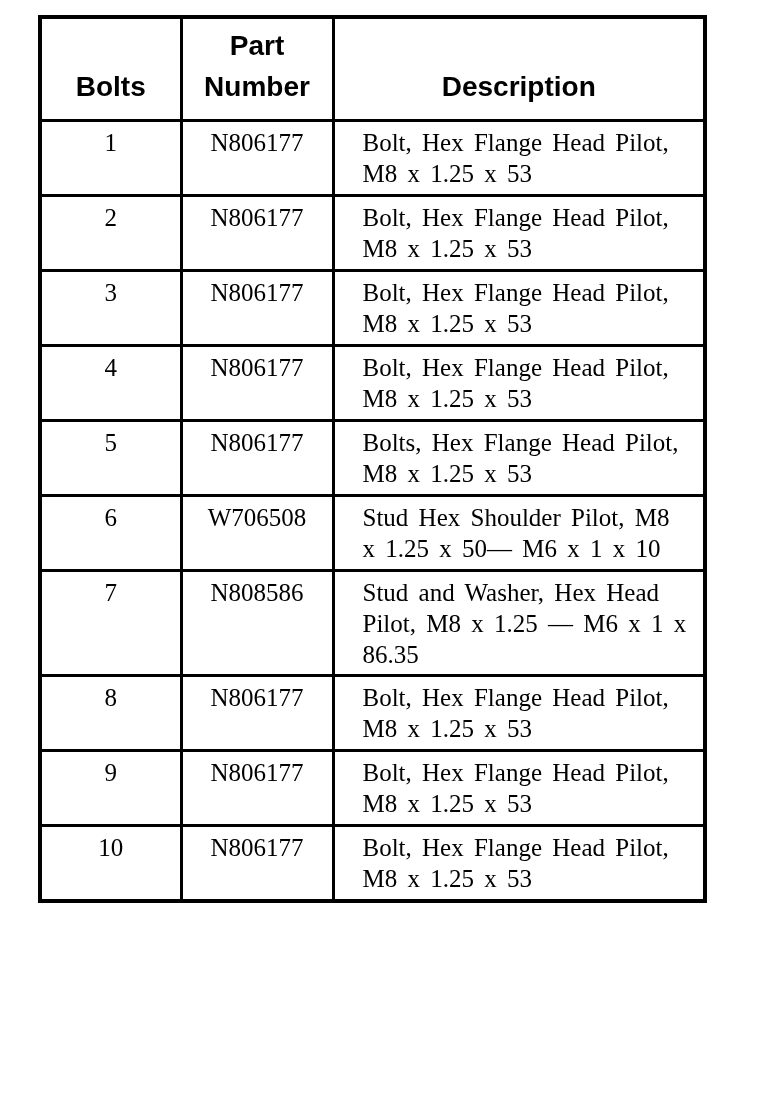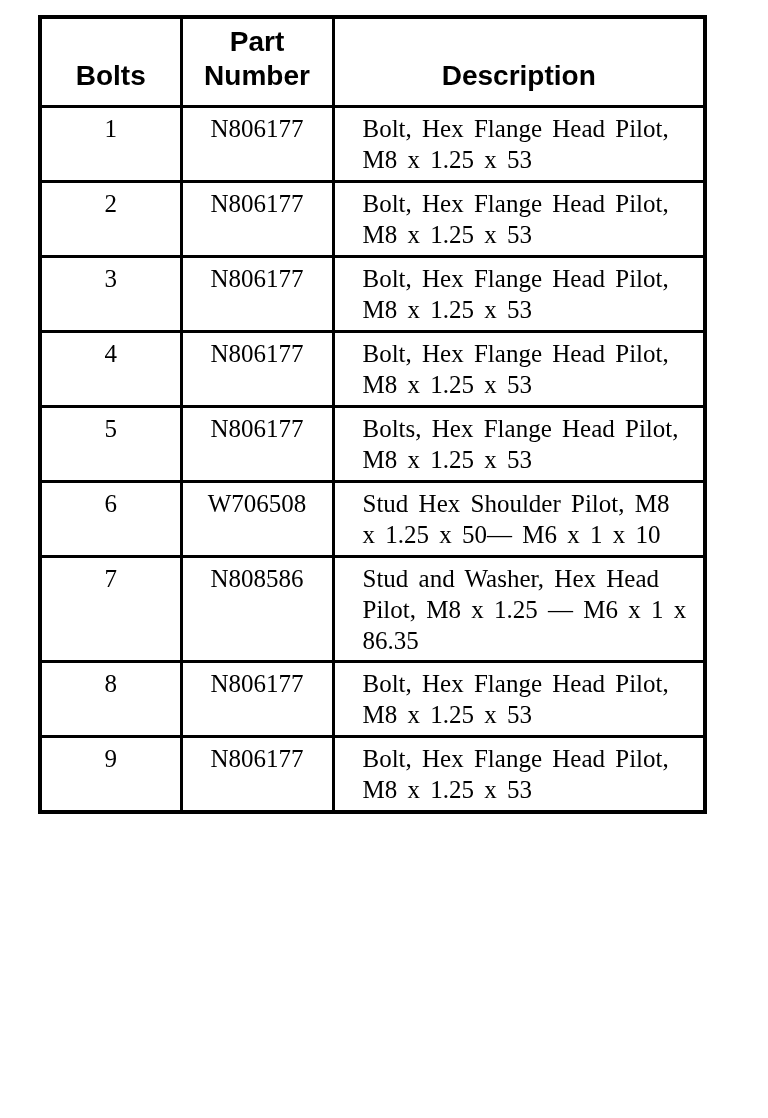--- a/index.html
+++ b/index.html
@@ -30,21 +30,21 @@
 
   th, td {
     border: 3px solid #000000;
     white-space: pre-line;
     overflow: hidden;
   }
   th {
     font-family: "Liberation Sans", sans-serif;
     font-weight: bold;
     font-size: 28px;
-    line-height: 34px;
+    line-height: 41px;
     text-align: center;
     vertical-align: bottom;
     padding: 6px 2px 12px 2px;
   }
   tr.header-row { height: 75px; }
   tr.body-row   { height: 75px; }
   tr.body-row.tall { height: 105px; }
 
   td {
     font-size: 25px;
@@ -130,14 +130,20 @@
       <td class="part-cell">N806177</td>
       <td class="desc-cell">Bolt, Hex Flange Head Pilot,
 M8 x 1.25 x 53</td>
     </tr>
     <tr class="body-row">
       <td class="item-cell">9</td>
       <td class="part-cell">N806177</td>
       <td class="desc-cell">Bolt, Hex Flange Head Pilot,
 M8 x 1.25 x 53</td>
     </tr>
+    <tr class="body-row">
+      <td class="item-cell">10</td>
+      <td class="part-cell">N806177</td>
+      <td class="desc-cell">Bolt, Hex Flange Head Pilot,
+M8 x 1.25 x 53</td>
+    </tr>
   </tbody>
 </table>
 
 </body></html>

